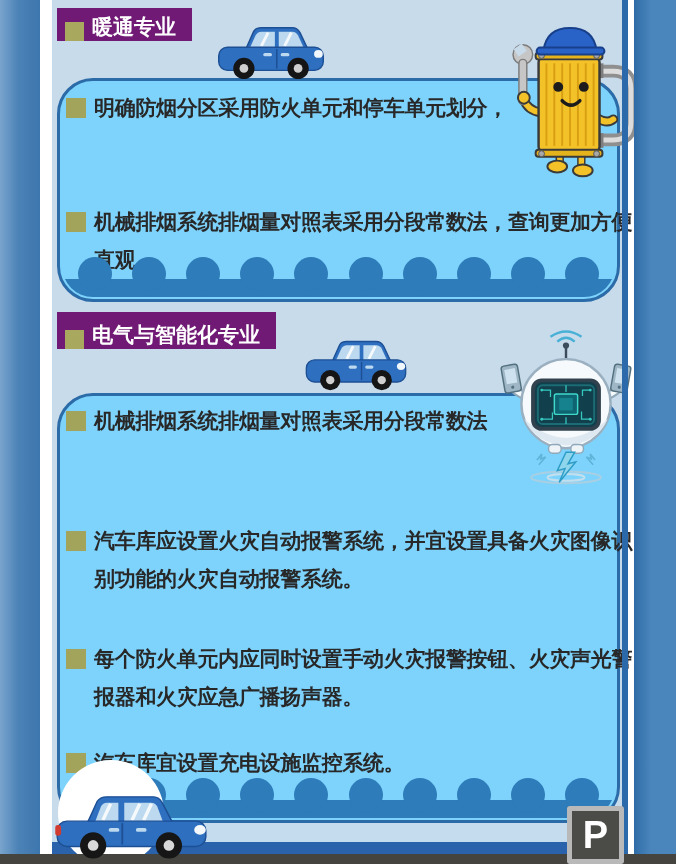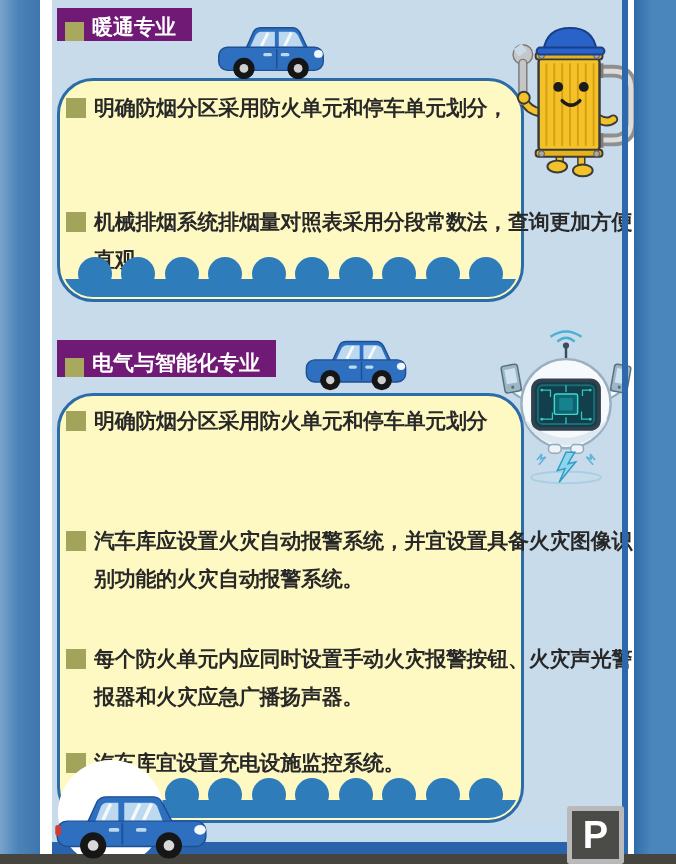--- a/index.html
+++ b/index.html
@@ -16,24 +16,24 @@
     background:linear-gradient(90deg,#2f6ba6 0%,#4a86bc 40%,#4a86bc 100%)}
   .strip-light{position:absolute;left:52px;top:823px;width:572px;height:19px;background:#c5dcef;z-index:1}
   .strip-dark{position:absolute;left:52px;top:842px;width:572px;height:12px;background:#2a63ac;z-index:1}
   .road{position:absolute;left:0;top:854px;width:676px;height:10px;background:#45443f;z-index:5}
 
   
   .badge{position:absolute;left:57px;background:#701a75;color:#ffffff;display:flex;align-items:flex-end;
     padding:0 16px 0 8px;font-weight:bold;z-index:3}
   .badge .bsq{width:19px;height:19px;background:#a8a95e;margin-right:8px;flex:0 0 19px}
   .badge-1{top:8px;height:33px;font-size:21px}
-  .badge-2{top:340px;height:37px;font-size:21px}
-
-  
-  .card{position:absolute;left:57px;width:467px;background:#fef9c3;border:3px solid #2b6ba8;
+  .badge-2{top:312px;height:37px;font-size:21px}
+
+  
+  .card{position:absolute;left:57px;width:563px;background:#7dd3fc;border:3px solid #2b6ba8;
     border-radius:36px;z-index:2;box-sizing:border-box}
   .card-1{top:78px;height:224px}
   .card-2{top:393px;height:430px}
 
   .bullet{position:absolute;left:6px;right:4px;display:flex;align-items:flex-start}
   .bullet .sq{flex:0 0 20px;width:20px;height:20px;background:#a3a45c;margin-top:9px;margin-right:8px}
   .lines{min-width:0}
   .line{font-size:21px;line-height:38px;color:#282828;font-weight:600;white-space:nowrap;letter-spacing:-0.3px}
   .line sub{font-size:13px;font-weight:600}
 
@@ -230,21 +230,21 @@
     <path d="M70 126 L79 126 L72 138 L80 136 L63 157 L69 143 L61 145 Z" fill="#8fd6ec" stroke="#2d9cc6" stroke-width="1.5"></path>
     <path d="M40 134 l5 -6 l-1 5 l5 -2 l-7 8" fill="none" stroke="#5fb4d8" stroke-width="1.7"></path>
     <path d="M100 134 l-5 -6 l1 5 l-5 -2 l7 8" fill="none" stroke="#5fb4d8" stroke-width="1.7"></path>
   </g>
 </svg>
 
 <div class="card card-2">
   <div class="bullet c2-b1">
     <span class="sq"></span>
     <div class="lines">
-      <div class="line">明确防烟分区采用防火单元和停车单元划分</div>
+      <div class="line">机械排烟系统排烟量对照表采用分段常数法</div>
     </div>
   </div>
   <div class="bullet c2-b2">
     <span class="sq"></span>
     <div class="lines">
       <div class="line">汽车库应设置火灾自动报警系统，并宜设置具备火灾图像识</div>
       <div class="line">别功能的火灾自动报警系统。</div>
     </div>
   </div>
   <div class="bullet c2-b3">

